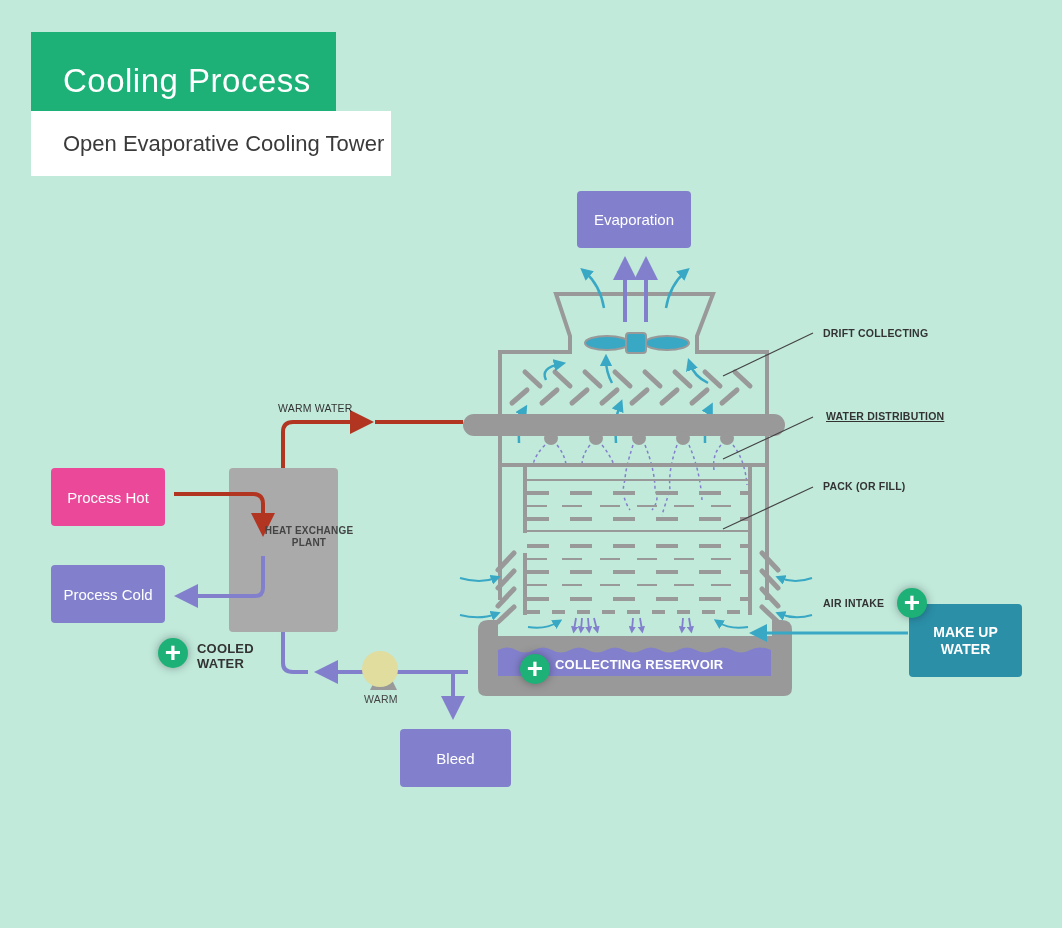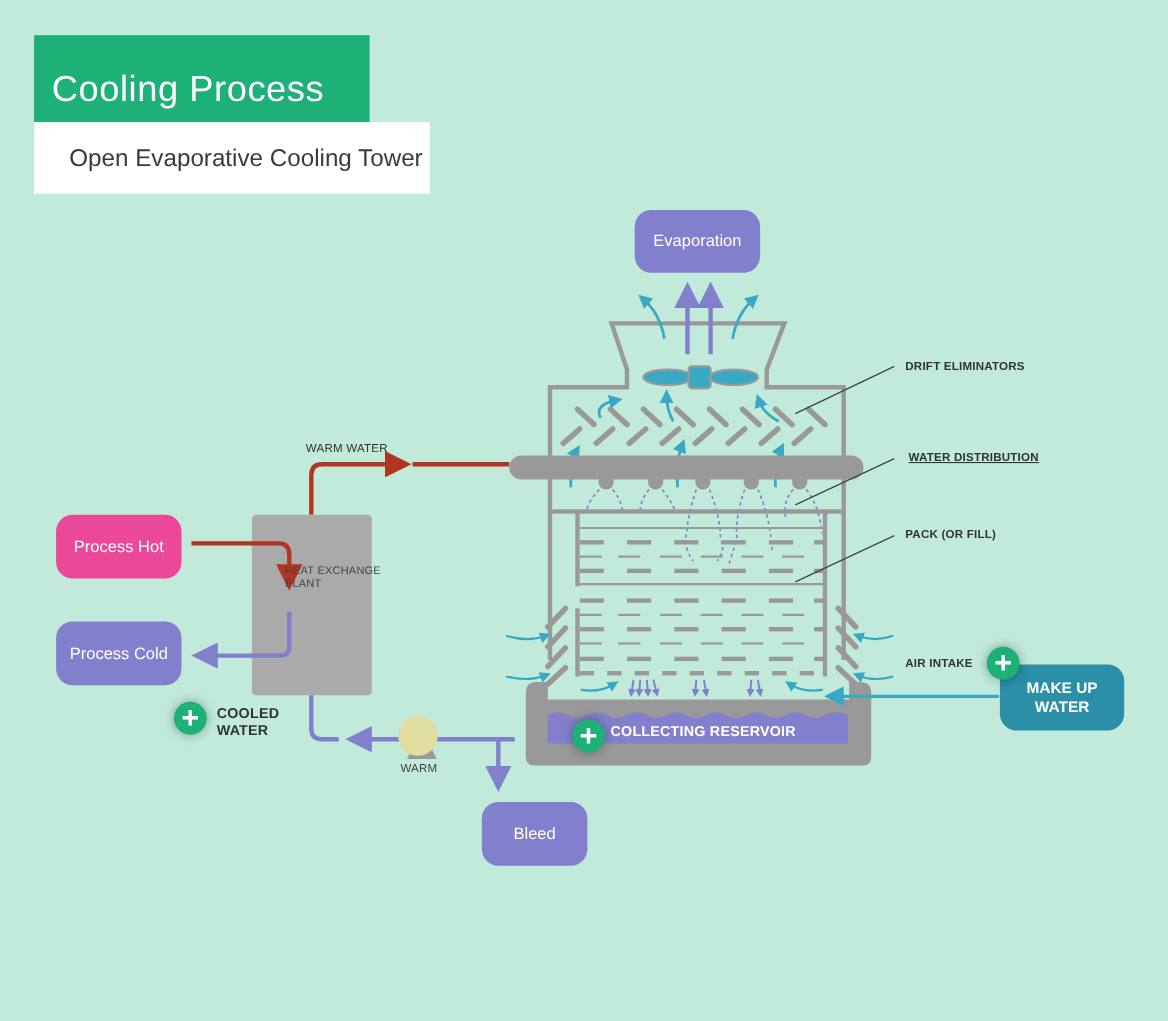--- a/index.html
+++ b/index.html
@@ -1,19 +1,19 @@
 <!DOCTYPE html>
 <html><head>
 <meta charset="utf-8">
 <style>
   html,body{margin:0;padding:0;}
   body{width:1062px;height:928px;background:#c1eadb;position:relative;overflow:hidden;font-family:"Liberation Sans",sans-serif;}
-  .title-box{position:absolute;left:31px;top:32px;width:305px;height:97px;background:#1db177;color:#fff;font-size:33px;display:flex;align-items:center;padding-left:16px;box-sizing:border-box;letter-spacing:0.5px;text-align:right;}
+  .title-box{position:absolute;left:31px;top:32px;width:305px;height:97px;background:#1db177;color:#fff;font-size:33px;display:flex;align-items:center;padding-left:32px;box-sizing:border-box;letter-spacing:0.5px;text-align:right;}
   .subtitle-box{position:absolute;left:31px;top:111px;width:360px;height:65px;background:#fff;color:#3a3a3a;font-size:22px;display:flex;align-items:center;padding-left:32px;box-sizing:border-box;}
-  .box{position:absolute;color:#fff;font-size:15px;display:flex;align-items:center;justify-content:center;border-radius:15px;text-align:center;}
+  .box{position:absolute;color:#fff;font-size:15px;display:flex;align-items:center;justify-content:center;border-radius:4px;text-align:center;}
   .purple{background:#8280cc;}
   .red{background:#ec4899;}
   .teal{background:#2b8fa8;font-weight:bold;font-size:14px;line-height:17px;}
   .lbl{position:absolute;font-size:10.5px;color:#333;font-weight:bold;letter-spacing:0.2px;white-space:nowrap;}
   .plus{position:absolute;width:30px;height:30px;border-radius:50%;background:#1db177;color:#fff;font-size:28px;font-weight:bold;display:flex;align-items:center;justify-content:center;box-shadow:0 0 10px rgba(0,0,0,0.35);line-height:1;}
   svg{position:absolute;left:0;top:0;}
 </style>
 </head>
 <body>
 
@@ -235,29 +235,29 @@
 
   <g>
     <path d="M370,690 L397,690 L392,680 L375,680 Z" fill="#999"></path>
     <circle cx="380" cy="669" r="18" fill="#e0dd9e"></circle>
   </g>
 </svg>
 
 <div class="box purple" style="left:577px;top:191px;width:114px;height:57px;">Evaporation</div>
 <div class="box red" style="left:51px;top:468px;width:114px;height:58px;">Process Hot</div>
 <div class="box purple" style="left:51px;top:565px;width:114px;height:58px;">Process Cold</div>
-<div class="box purple" style="left:400px;top:729px;width:96px;height:58px;margin-left:38px;">Bleed</div>
-<div class="box teal" style="left:909px;top:604px;width:113px;height:60px;padding:0 14px;box-sizing:border-box;">MAKE UP WATER</div>
-
-<div class="lbl" style="left:259px;top:514px;width:100px;text-align:left;white-space:normal;font-weight:normal;font-size:10px;line-height:12px;color:#444;">HEAT EXCHANGE PLANT</div>
+<div class="box purple" style="left:400px;top:729px;width:111px;height:58px;">Bleed</div>
+<div class="box teal" style="left:909px;top:604px;width:113px;height:73px;padding:0 14px;box-sizing:border-box;">MAKE UP WATER</div>
+
+<div class="lbl" style="left:259px;top:525px;width:100px;text-align:center;white-space:normal;font-weight:bold;font-size:10px;line-height:12px;color:#444;">HEAT EXCHANGE PLANT</div>
 <div class="lbl" style="left:364px;top:693px;font-weight:normal;color:#444;">WARM</div>
 <div class="lbl" style="left:555px;top:657px;color:#fff;font-size:13px;text-align:center;">COLLECTING RESERVOIR</div>
 <div class="lbl" style="left:197px;top:641px;width:60px;white-space:normal;font-size:13px;line-height:15px;color:#333;">COOLED WATER</div>
 
 <div class="lbl" style="left:278px;top:402px;font-weight:normal;color:#333;">WARM WATER</div>
-<div class="lbl" style="left:823px;top:327px;">DRIFT ELIMINATORS</div>
+<div class="lbl" style="left:823px;top:327px;">DRIFT COLLECTING</div>
 <div class="lbl" style="left:826px;top:410px;text-decoration:underline;">WATER DISTRIBUTION</div>
 <div class="lbl" style="left:823px;top:480px;">PACK (OR FILL)</div>
 <div class="lbl" style="left:823px;top:597px;">AIR INTAKE</div>
 
 <div class="plus" style="left:158px;top:638px;">+</div>
 <div class="plus" style="left:520px;top:654px;">+</div>
 <div class="plus" style="left:897px;top:588px;">+</div>
 
 </body></html>

